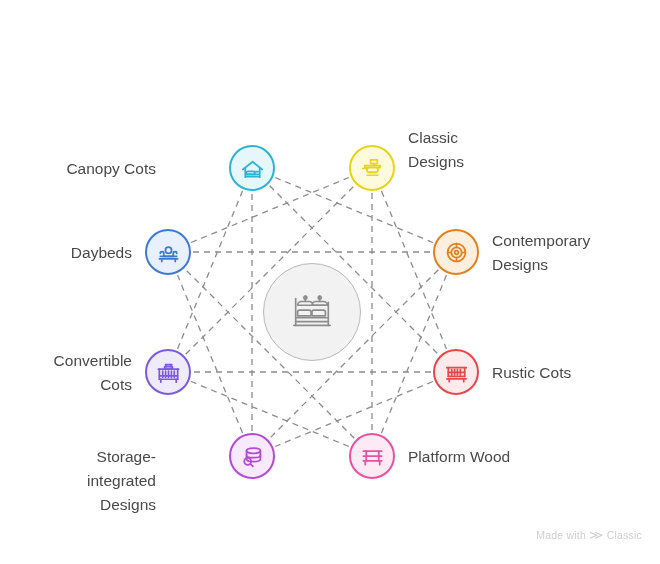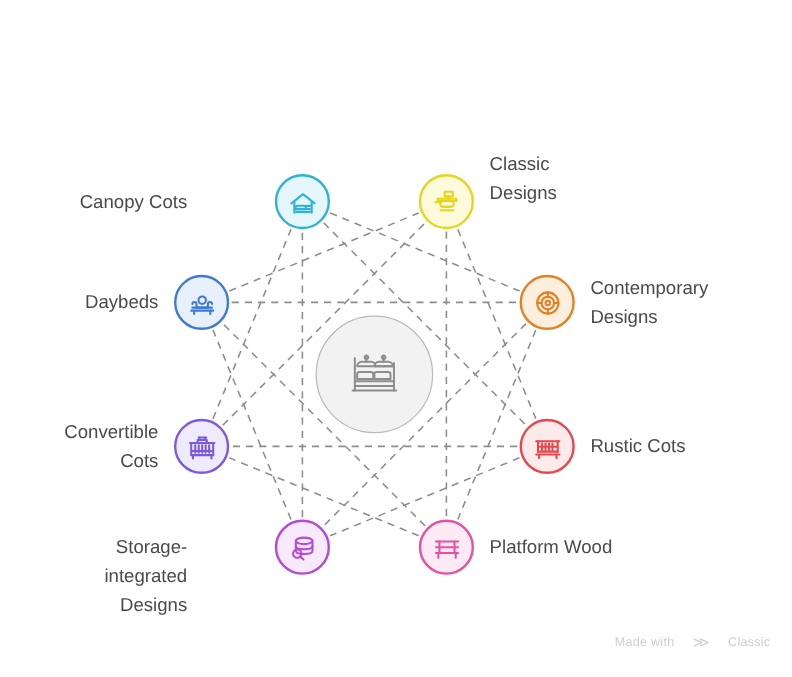--- a/index.html
+++ b/index.html
@@ -63,21 +63,21 @@
   .label.left  { text-align: right; }
   .label.right { text-align: left; }
   #watermark {
     position: absolute;
     right: 18px;
     bottom: 22px;
     font-size: 10.5px;
     color: #cfcfcf;
     display: flex;
     align-items: center;
-    gap: 16px;
+    gap: 4px;
     letter-spacing: 0.2px;
     text-align: center;
   }
   #watermark .wm-logo {
     font-size: 12px;
     color: #cfcfcf;
     transform: scaleX(1.15);
   }
 </style>
 </head>

